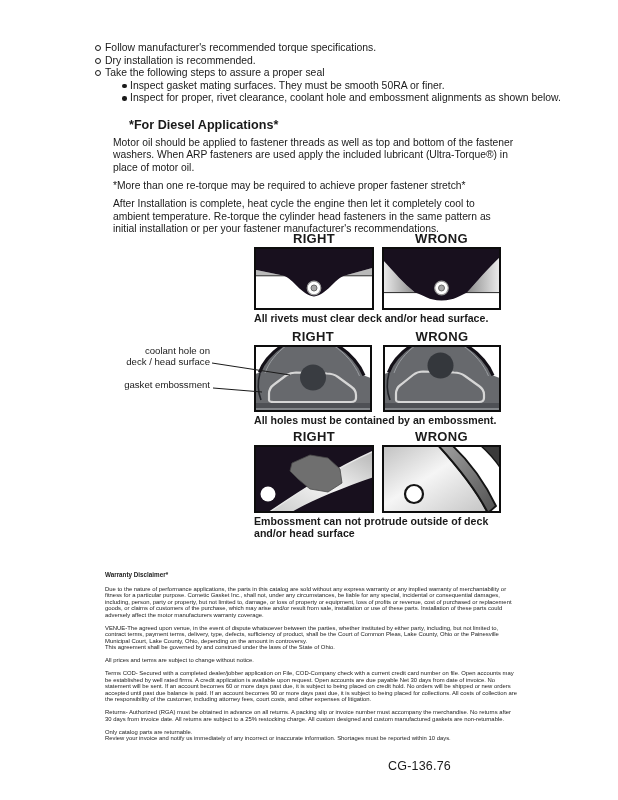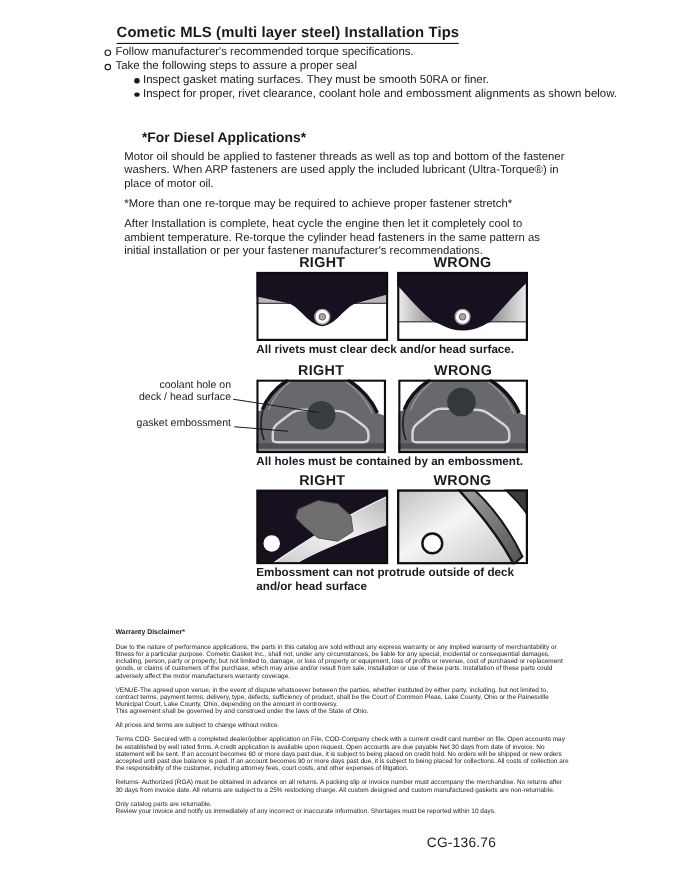--- a/index.html
+++ b/index.html
@@ -13,21 +13,21 @@
     border-bottom:1.6px solid #111;padding-bottom:2px;display:inline-block;
   }
   .bullets{position:absolute;left:95px;top:42px;font-size:10.4px;line-height:12.6px;}
   .b-row{display:flex;align-items:center;white-space:nowrap;text-align:center;}
   .b-row.sub{padding-left:27px;}
   .ob{width:4px;height:4px;border:1px solid #1a1a1a;border-radius:50%;margin-right:4px;flex:0 0 auto;}
   .fb{width:4.5px;height:4.5px;background:#1a1a1a;border-radius:50%;margin-right:3.5px;flex:0 0 auto;}
   .diesel{position:absolute;left:113px;top:119px;width:401px;font-size:10.3px;line-height:12.6px;}
   .diesel h2{font-size:12.6px;font-weight:bold;margin:0 0 5px 16px;}
   .diesel p{margin:0 0 5.5px 0;}
-  .dg{position:absolute;left:233px;width:277px;}
+  .dg{position:absolute;left:254px;width:277px;}
   .dg-hdr{display:flex;}
   .dg-hdr span{font-size:13px;font-weight:bold;text-align:center;letter-spacing:.3px;}
   .dg-hdr .hl{width:120px;}
   .dg-hdr .hr{width:119px;margin-left:8px;}
   .dg-boxes{display:flex;margin-top:1px;}
   .dg-boxes svg{display:block;}
   .dg-boxes .rb{margin-left:8px;}
   .dg-cap{font-size:10.6px;font-weight:bold;margin-top:3px;line-height:11.8px;}
   .lbl{position:absolute;text-align:right;font-size:9.6px;line-height:11px;right:408px;white-space:nowrap;}
   .lbl-coolant{top:345px;}
@@ -37,26 +37,29 @@
   .warranty h3{font-size:6.3px;margin:0 0 7px 0;}
   .warranty p{margin:0 0 6.5px 0;}
   .warranty p.tight{margin-bottom:0;}
   .footer-code{position:absolute;left:388px;top:759px;font-size:12.5px;letter-spacing:.2px;}
 </style>
 </head>
 <body>
 
 <div class="page">
 
-  <h1 class="title">Cometic MLS (multi layer steel) Installation Tips</h1>
 
   <div class="bullets">
     <div class="b-row">
       <span class="ob"></span>
       <span>Follow manufacturer's recommended torque specifications.</span>
+    </div>
+    <div class="b-row">
+      <span class="ob"></span>
+      <span>Dry installation is recommended.</span>
     </div>
     <div class="b-row">
       <span class="ob"></span>
       <span>Take the following steps to assure a proper seal</span>
     </div>
     <div class="b-row sub">
       <span class="fb"></span>
       <span>Inspect gasket mating surfaces.  They must be smooth 50RA or finer.</span>
     </div>
     <div class="b-row sub">

